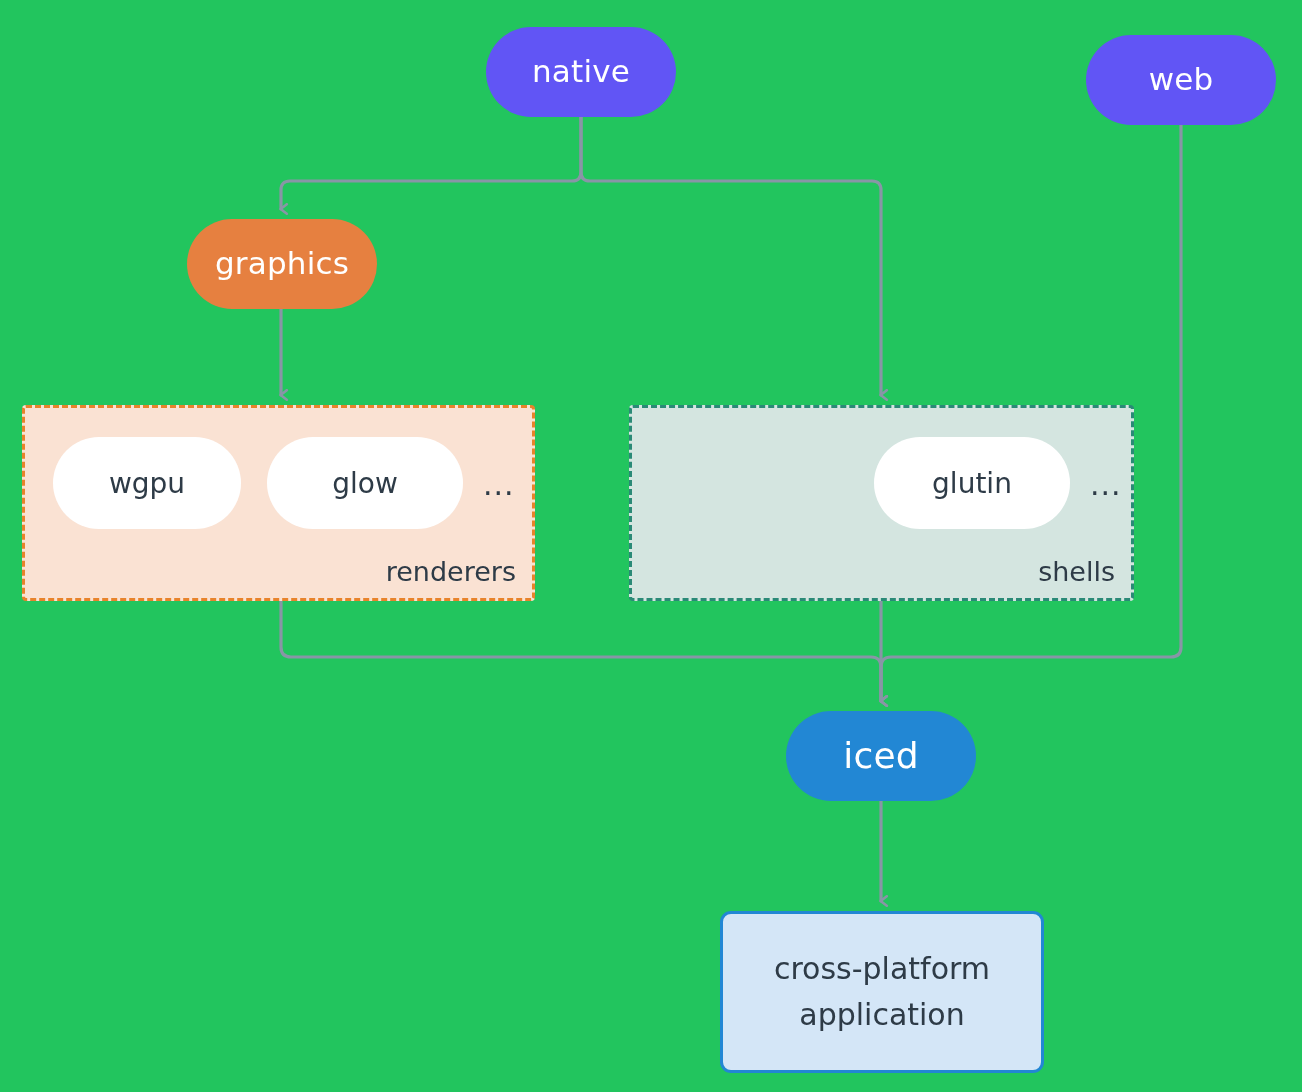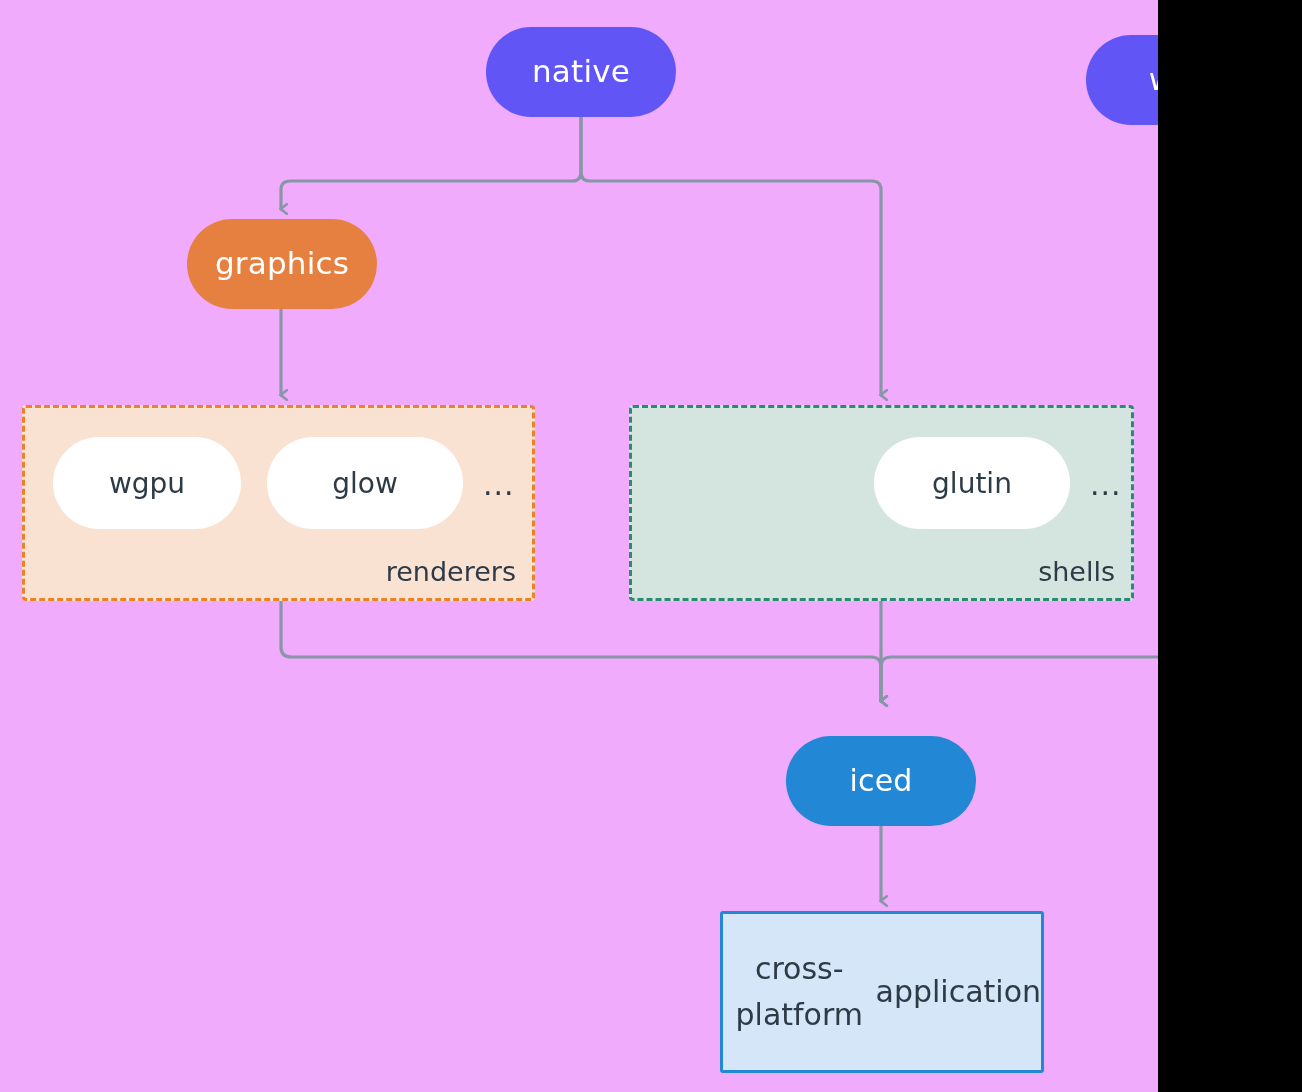--- a/index.html
+++ b/index.html
@@ -6,23 +6,23 @@
   html, body {
     margin: 0;
     padding: 0;
     background: #000000;
   }
   body {
     font-family: "DejaVu Sans", "Liberation Sans", sans-serif;
   }
   #canvas {
     position: relative;
-    width: 1158px;
+    width: 1302px;
     height: 1092px;
-    background: #f0abfc;
+    background: #22c55e;
     overflow: hidden;
   }
   #edges {
     position: absolute;
     left: 0;
     top: 0;
     width: 1302px;
     height: 1092px;
     pointer-events: none;
   }
@@ -50,22 +50,21 @@
     left: 1086px; top: 35px;  width: 190px;  height: 90px;
     background: #6155F5;
   }
   .node-graphics {
     left: 187px;  top: 219px; width: 190px;  height: 90px;
     background: #E68040;
   }
   .node-iced {
     left: 786px;  top: 711px; width: 190px;  height: 90px;
     background: #2287D4;
-    font-size: 30px;
-    margin-top: 25px;
+    font-size: 36px;
   }
   
   .subgraph {
     position: absolute;
     box-sizing: border-box;
     border-radius: 4px;
   }
   .subgraph-renderers {
     left: 22px;  top: 405px; width: 513px; height: 196px;
     background: #FAE2D3;
@@ -109,24 +108,24 @@
     line-height: 1;
     letter-spacing: 1px;
   }
   .ellipsis-renderers { left: 458px; top: 62px; }
   .ellipsis-shells    { left: 458px; top: 62px; }
   
   .node-application {
     left: 720px; top: 911px; width: 324px; height: 162px;
     background: #D4E6F7;
     border: 3px solid #2287D4;
-    border-radius: 3px;
+    border-radius: 11px;
     color: #2E3B47;
     font-size: 30px;
-    flex-direction: row;
+    flex-direction: column;
     line-height: 1.55;
   }
   .app-line { display: block; }
 </style>
 </head>
 <body>
 
 <div id="canvas">
 
   <svg id="edges" viewBox="0 0 1302 1092" width="1302" height="1092" aria-hidden="true">

